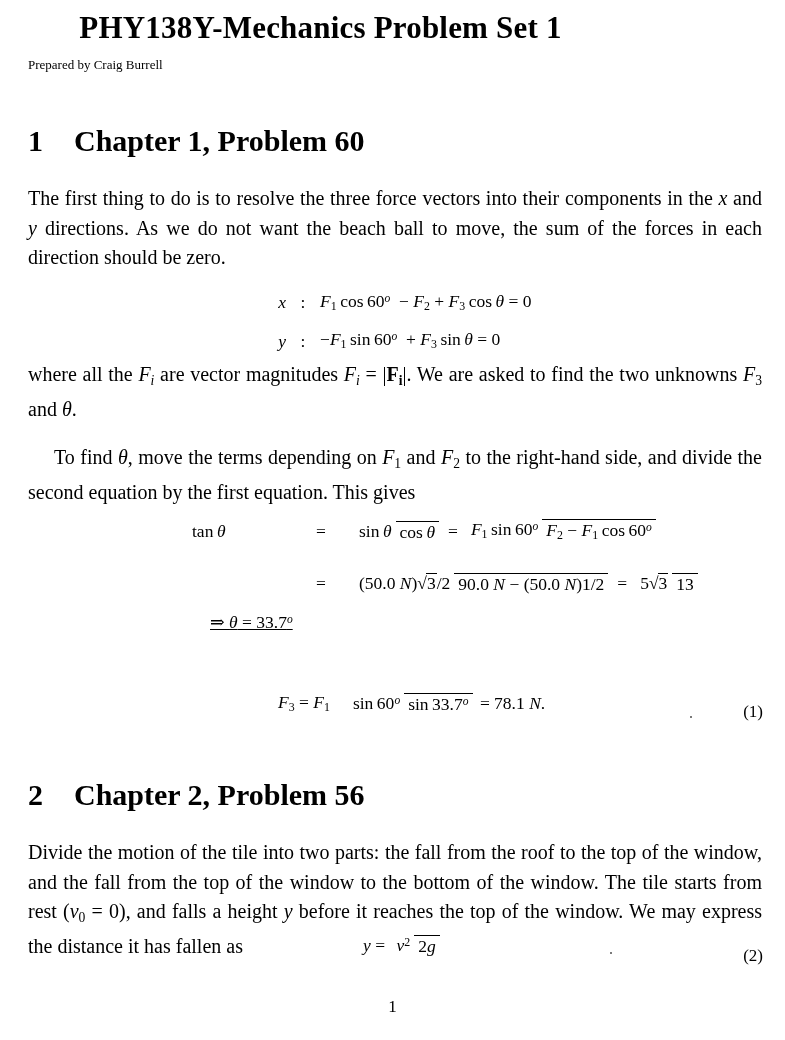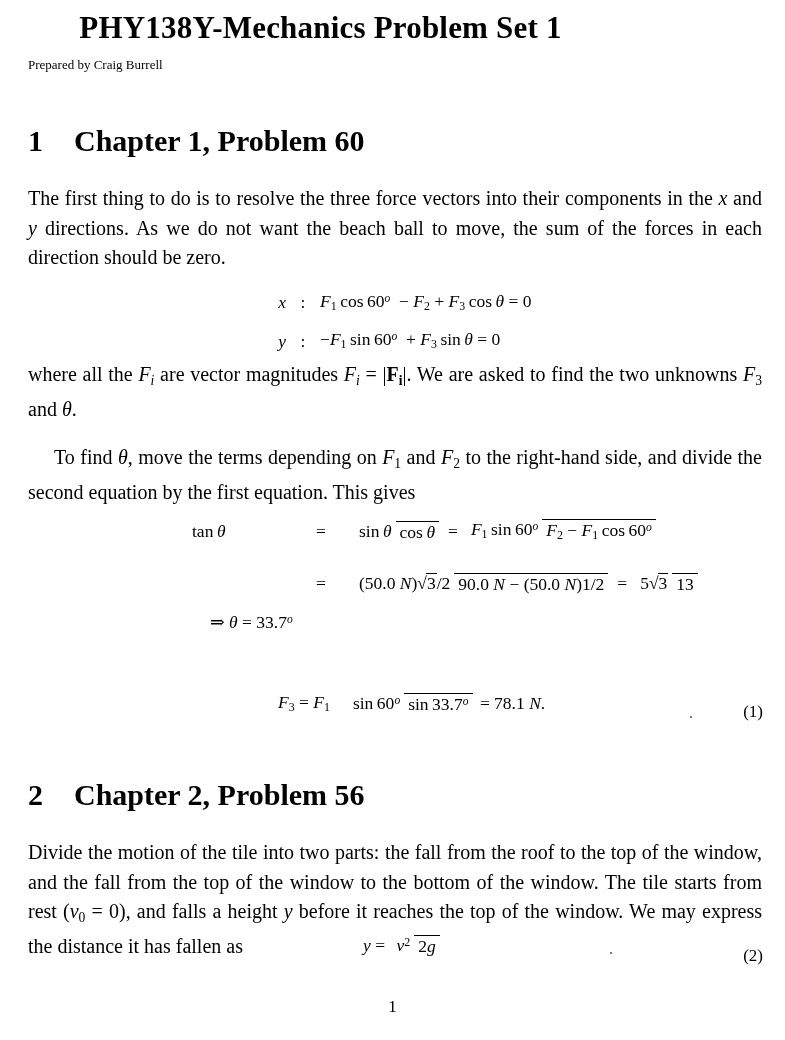--- a/index.html
+++ b/index.html
@@ -193,21 +193,21 @@
         <span class="num">(50.0&nbsp;<span class="mi">N</span>)<span class="radical">√<span class="sqrt">3</span></span>/2</span>
         <span class="den">90.0&nbsp;<span class="mi">N</span>&nbsp;−&nbsp;(50.0&nbsp;<span class="mi">N</span>)1/2</span>
       </span>
       <span style="margin: 0 6px;">=</span>
       <span class="frac">
         <span class="num">5<span class="radical">√<span class="sqrt">3</span></span></span>
         <span class="den">13</span>
       </span>
     </div>
 
-    <div class="eqrow" style="height: 26px; padding-left: 18px;">
+    <div class="eqrow" style="height: 26px; padding-left: 18px; text-decoration: underline;">
       <span>⇒&nbsp;<span class="mi">θ</span>&nbsp;=&nbsp;33.7<span class="deg"><span class="mi">o</span></span></span>
     </div>
   </div>
 
 
   <div class="eq-block" style="left: 278px; top: 692px;">
     <div class="eqrow">
       <span><span class="mi">F</span><sub class="sbn">3</sub>&nbsp;=&nbsp;<span class="mi">F</span><sub class="sbn">1</sub></span>
       <span class="frac" style="margin-left:19px;">
         <span class="num">sin 60<span class="deg"><span class="mi">o</span></span></span>

